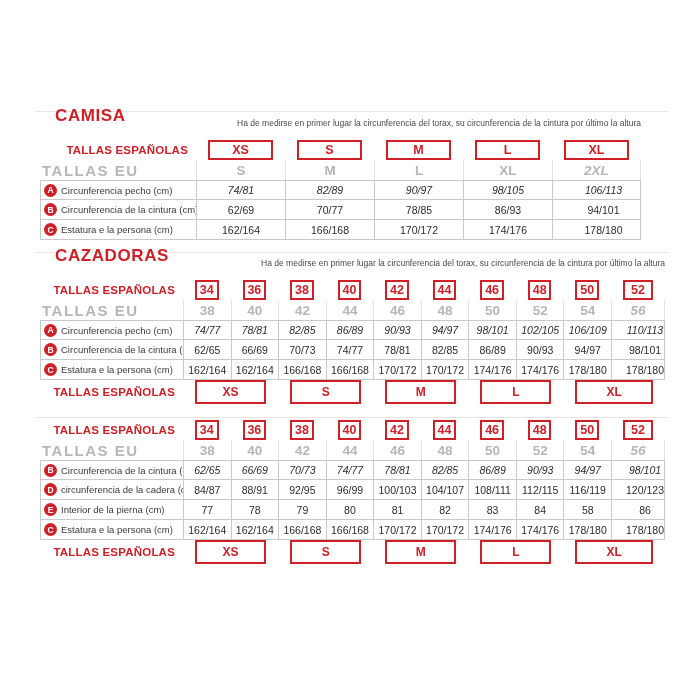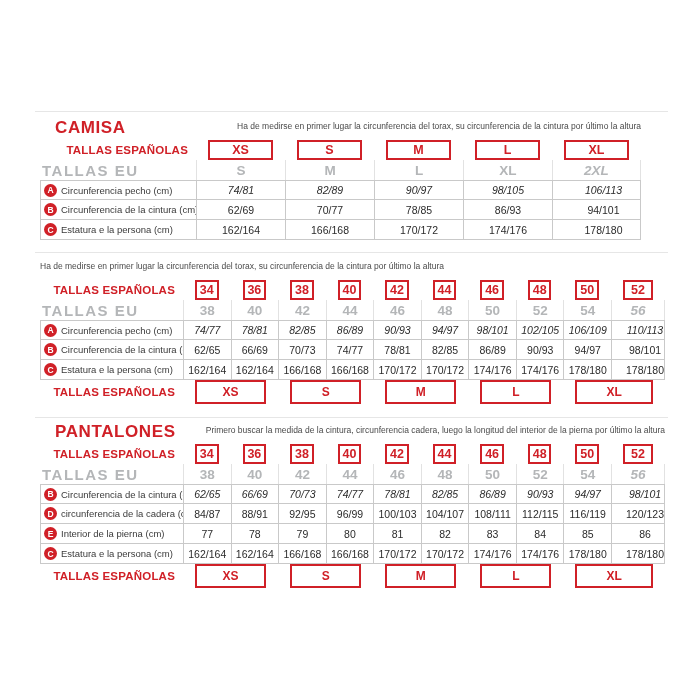--- a/index.html
+++ b/index.html
@@ -12,21 +12,21 @@
     --euline:#e2e2e2;
   }
   .sep{position:absolute;left:35px;width:633px;height:1px;background:#e6e6e6;}
   #sep-1{top:111px;} #sep-2{top:252px;} #sep-3{top:417px;}
 
   .sec{position:absolute;left:40px;}
   #sec-camisa{top:116px;width:601px;}
   #sec-cazadoras{top:256px;width:625px;}
   #sec-pantalones{top:420px;width:625px;}
 
-  .sec-head{display:flex;justify-content:space-between;align-items:center;height:22px;margin-bottom:2px;}
+  .sec-head{display:flex;justify-content:space-between;align-items:flex-end;height:22px;margin-bottom:2px;}
   .title{color:var(--red);font-weight:bold;font-size:17px;letter-spacing:0.6px;padding-left:15px;line-height:1;}
   .note{font-size:8.5px;color:#4a4a4a;padding-bottom:2px;text-align:right;}
 
   .size-table{display:grid;}
   .cell{box-sizing:border-box;display:flex;align-items:center;justify-content:center;height:20px;}
 
   .sp-label{color:var(--red);font-weight:bold;font-size:11.5px;justify-content:flex-end;padding-right:8px;letter-spacing:0.2px;}
   .sp-cell{border:2px solid var(--red);margin:0 12px;color:var(--red);font-weight:bold;font-size:12.5px;background:#fff;}
   .sp-cell.bottom{height:24px;font-size:12px;}
   .sp-label.bottom{height:24px;}
@@ -95,20 +95,21 @@
       <div class="cell m-val">162/164</div>
       <div class="cell m-val">166/168</div>
       <div class="cell m-val">170/172</div>
       <div class="cell m-val">174/176</div>
       <div class="cell m-val last">178/180</div>
     </div>
 </section>
 
 <section class="sec" id="sec-cazadoras">
   <div class="sec-head">
+    <h2 class="title">CAZADORAS</h2>
     <p class="note">Ha de medirse en primer lugar la circunferencia del torax, su circunferencia de la cintura por último la altura</p>
   </div>
   <div class="size-table" style="grid-template-columns: 143px repeat(10, 1fr);">
       <div class="cell sp-label">TALLAS ESPAÑOLAS</div>
       <div class="cell sp-cell">34</div>
       <div class="cell sp-cell">36</div>
       <div class="cell sp-cell">38</div>
       <div class="cell sp-cell">40</div>
       <div class="cell sp-cell">42</div>
       <div class="cell sp-cell">44</div>
@@ -172,24 +173,20 @@
       <div class="cell sp-label bottom">TALLAS ESPAÑOLAS</div>
       <div class="cell sp-cell bottom span2">XS</div>
       <div class="cell sp-cell bottom span2">S</div>
       <div class="cell sp-cell bottom span2">M</div>
       <div class="cell sp-cell bottom span2">L</div>
       <div class="cell sp-cell bottom span2">XL</div>
     </div>
 </section>
 
 <section class="sec" id="sec-pantalones">
-  <div class="sec-head">
-    <h2 class="title">PANTALONES</h2>
-    <p class="note">Primero buscar la medida de la cintura, circunferencia cadera, luego la longitud del interior de la pierna por último la altura</p>
-  </div>
   <div class="size-table" style="grid-template-columns: 143px repeat(10, 1fr);">
       <div class="cell sp-label">TALLAS ESPAÑOLAS</div>
       <div class="cell sp-cell">34</div>
       <div class="cell sp-cell">36</div>
       <div class="cell sp-cell">38</div>
       <div class="cell sp-cell">40</div>
       <div class="cell sp-cell">42</div>
       <div class="cell sp-cell">44</div>
       <div class="cell sp-cell">46</div>
       <div class="cell sp-cell">48</div>
@@ -239,21 +236,21 @@
         <div class="m-text">Interior de la pierna (cm)</div>
       </div>
       <div class="cell m-val">77</div>
       <div class="cell m-val">78</div>
       <div class="cell m-val">79</div>
       <div class="cell m-val">80</div>
       <div class="cell m-val">81</div>
       <div class="cell m-val">82</div>
       <div class="cell m-val">83</div>
       <div class="cell m-val">84</div>
-      <div class="cell m-val">85</div>
+      <div class="cell m-val">58</div>
       <div class="cell m-val last">86</div>
       <div class="cell m-label">
         <div class="badge">C</div>
         <div class="m-text">Estatura e la persona (cm)</div>
       </div>
       <div class="cell m-val">162/164</div>
       <div class="cell m-val">162/164</div>
       <div class="cell m-val">166/168</div>
       <div class="cell m-val">166/168</div>
       <div class="cell m-val">170/172</div>

